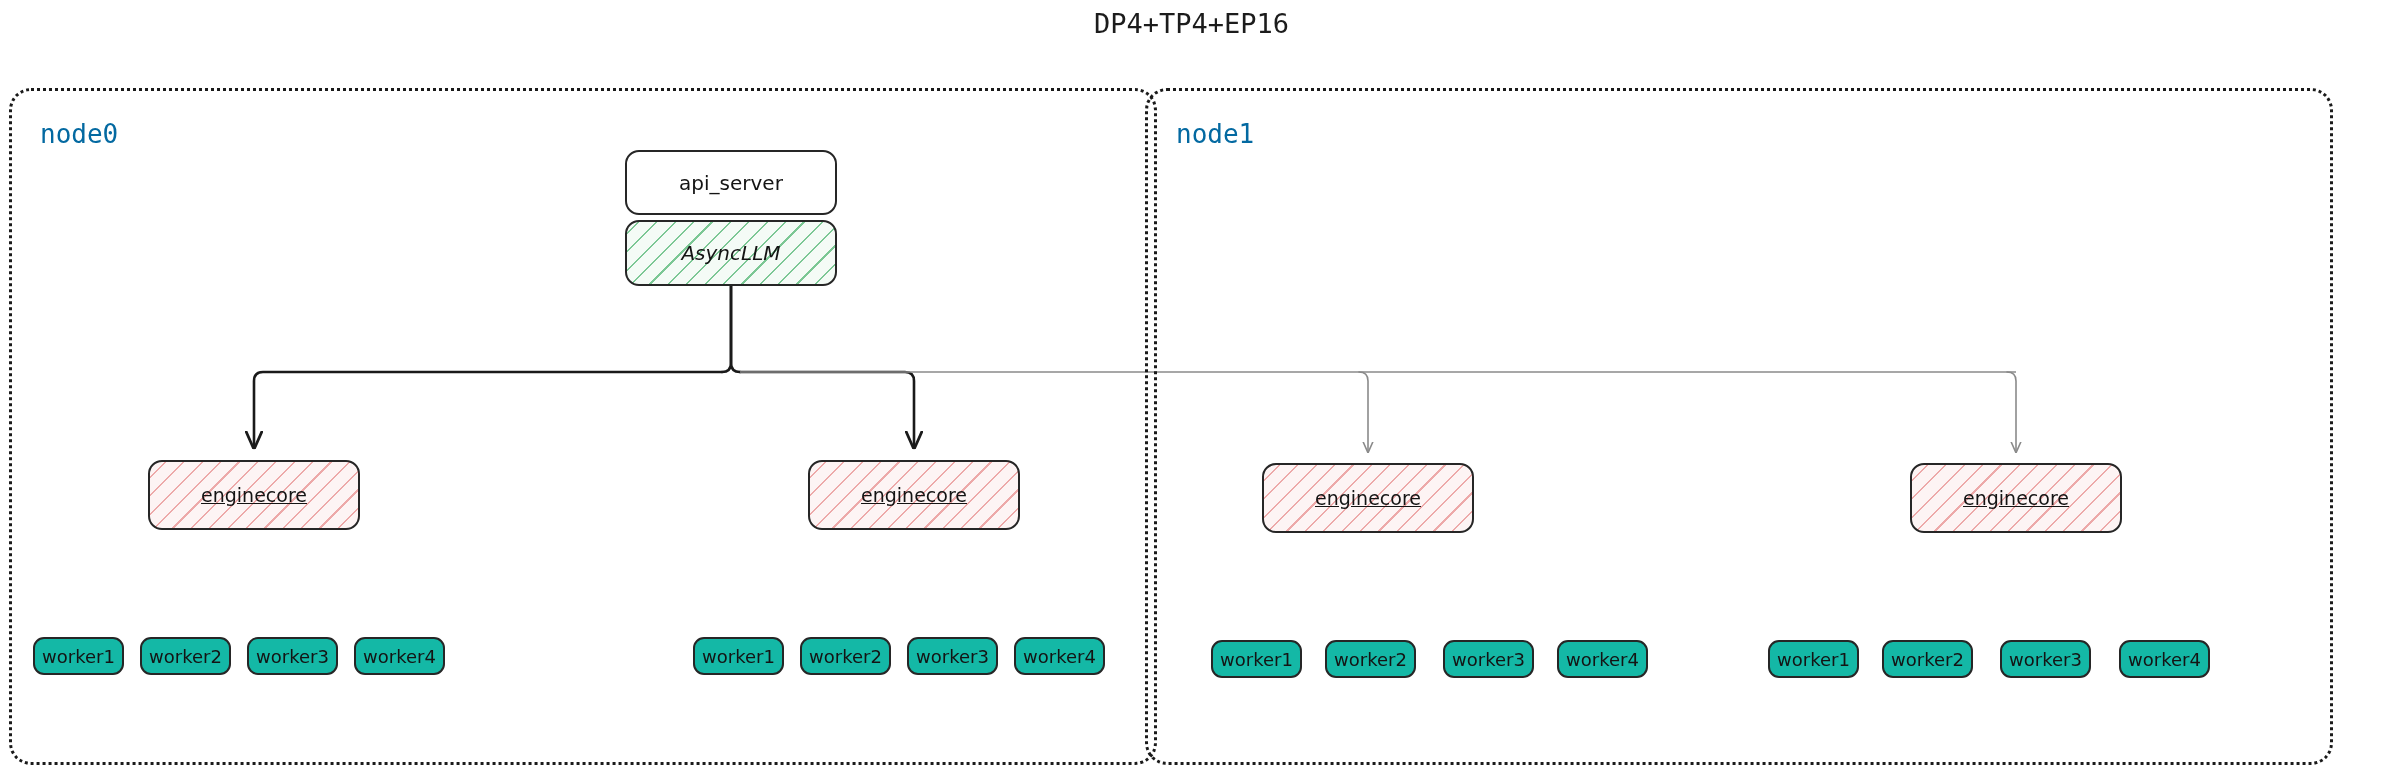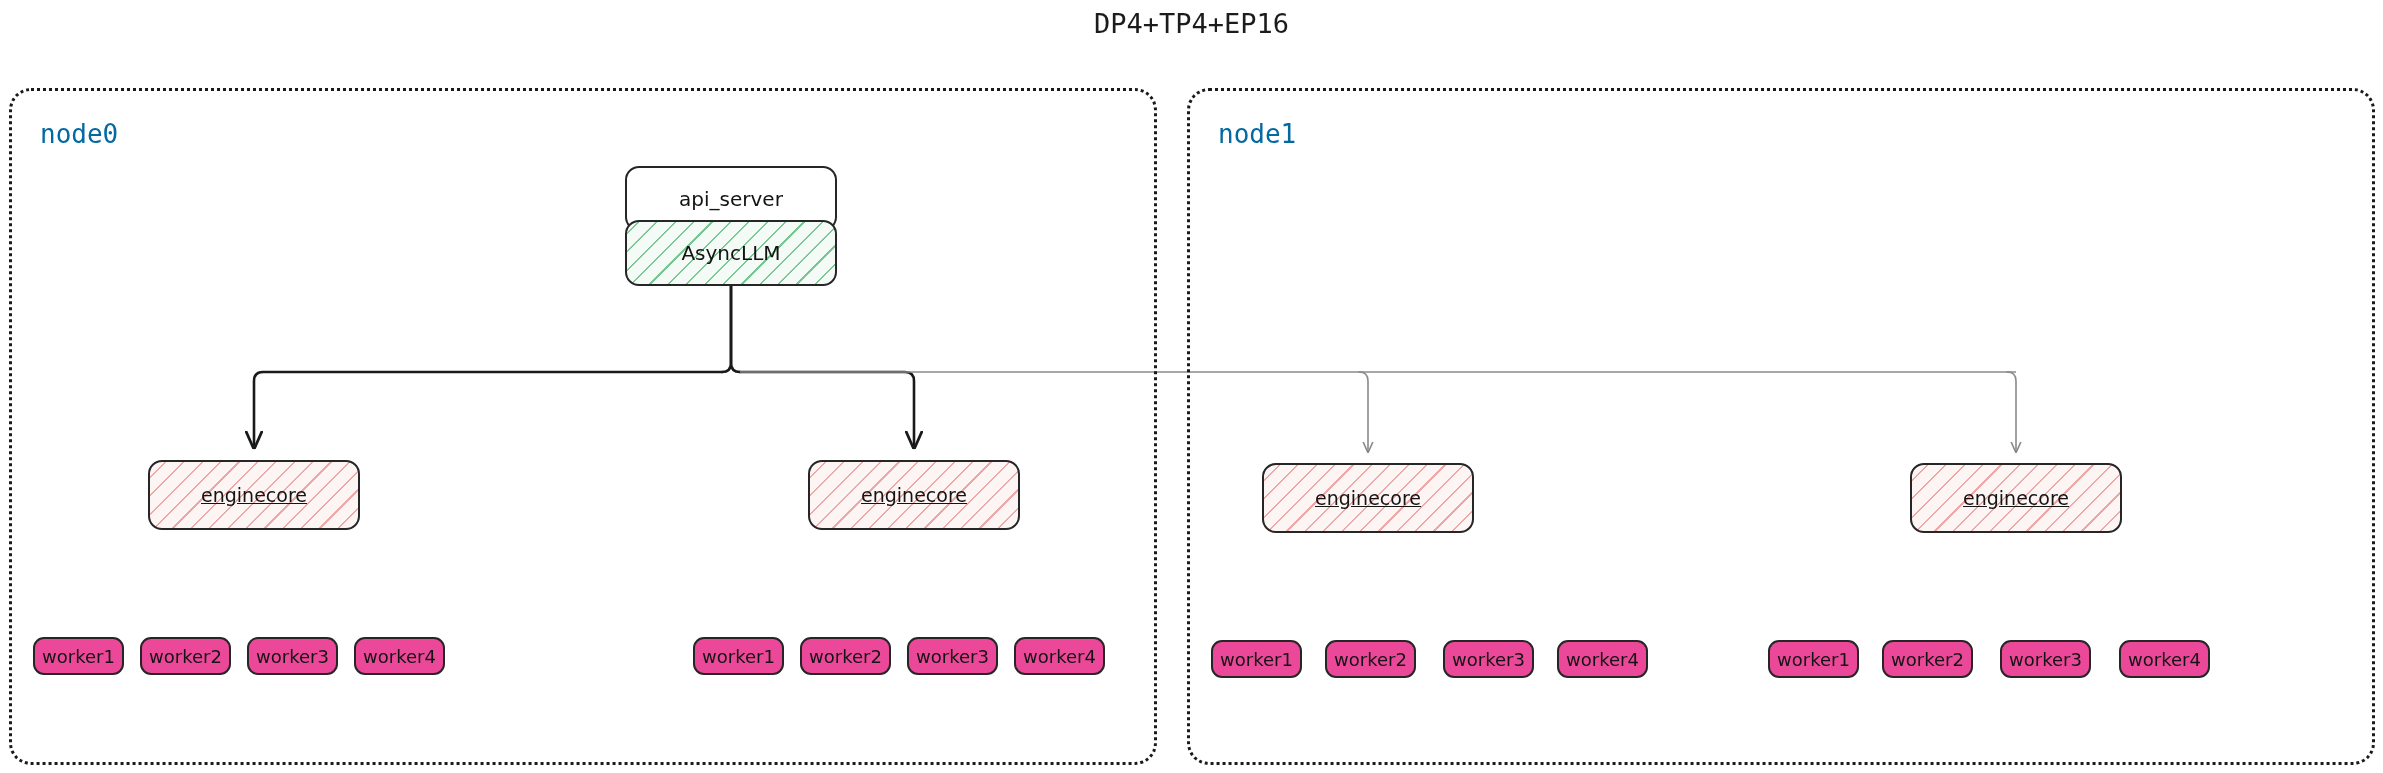--- a/index.html
+++ b/index.html
@@ -91,21 +91,21 @@
     background-image: repeating-linear-gradient(
         -45deg,
         rgba(233, 150, 150, 0.8) 0px,
         rgba(233, 150, 150, 0.8) 1.6px,
         rgba(0,0,0,0) 1.6px,
         rgba(0,0,0,0) 13px);
     text-decoration: underline;
   }
 
   .box-worker {
-    background: #ec4899;
+    background: #14b8a6;
     border-radius: 11px;
     border-width: 2.5px;
     font-size: 18px;
   }
 
   
   #edges {
     position: absolute;
     left: 0; top: 0;
     width: 2383px;
@@ -141,29 +141,29 @@
 
     <path d="M 1359 372 Q 1368 372 1368 381 L 1368 452" fill="none" stroke="#8a8a8a" stroke-width="1.6" stroke-linecap="round" marker-end="url(#arrowWeak)"></path>
 
     <path d="M 2007 372 Q 2016 372 2016 381 L 2016 452" fill="none" stroke="#8a8a8a" stroke-width="1.6" stroke-linecap="round" marker-end="url(#arrowWeak)"></path>
   </svg>
 
   <div class="node-cluster" id="cluster-node0" style="left: 9px; top: 88px; width: 1148px; height: 677px;">
     <div class="node-cluster-label">node0</div>
   </div>
 
-  <div class="node-cluster" id="cluster-node1" style="left: 1187px; top: 88px; width: 1188px; height: 677px;">
+  <div class="node-cluster" id="cluster-node1" style="left: 1145px; top: 88px; width: 1188px; height: 677px;">
     <div class="node-cluster-label">node1</div>
   </div>
 
-  <div class="box box-plain" id="box-api-server" style="left: 625px; top: 166px; width: 212px; height: 65px;">
+  <div class="box box-plain" id="box-api-server" style="left: 625px; top: 150px; width: 212px; height: 65px;">
     <span>api_server</span>
   </div>
 
-  <div class="box box-asyncllm" id="box-async-llm" style="left: 625px; top: 220px; width: 212px; height: 66px;">
+  <div class="box box-asyncllm" id="box-async-llm" style="left: 625px; top: 220px; width: 212px; height: 66px; font-style: italic;">
     <span>AsyncLLM</span>
   </div>
 
   <div id="enginecore-host">
       <div class="box box-enginecore" style="left: 148px; top: 460px; width: 212px; height: 70px;">
         <span>enginecore</span>
       </div>
       <div class="box box-enginecore" style="left: 808px; top: 460px; width: 212px; height: 70px;">
         <span>enginecore</span>
       </div>

